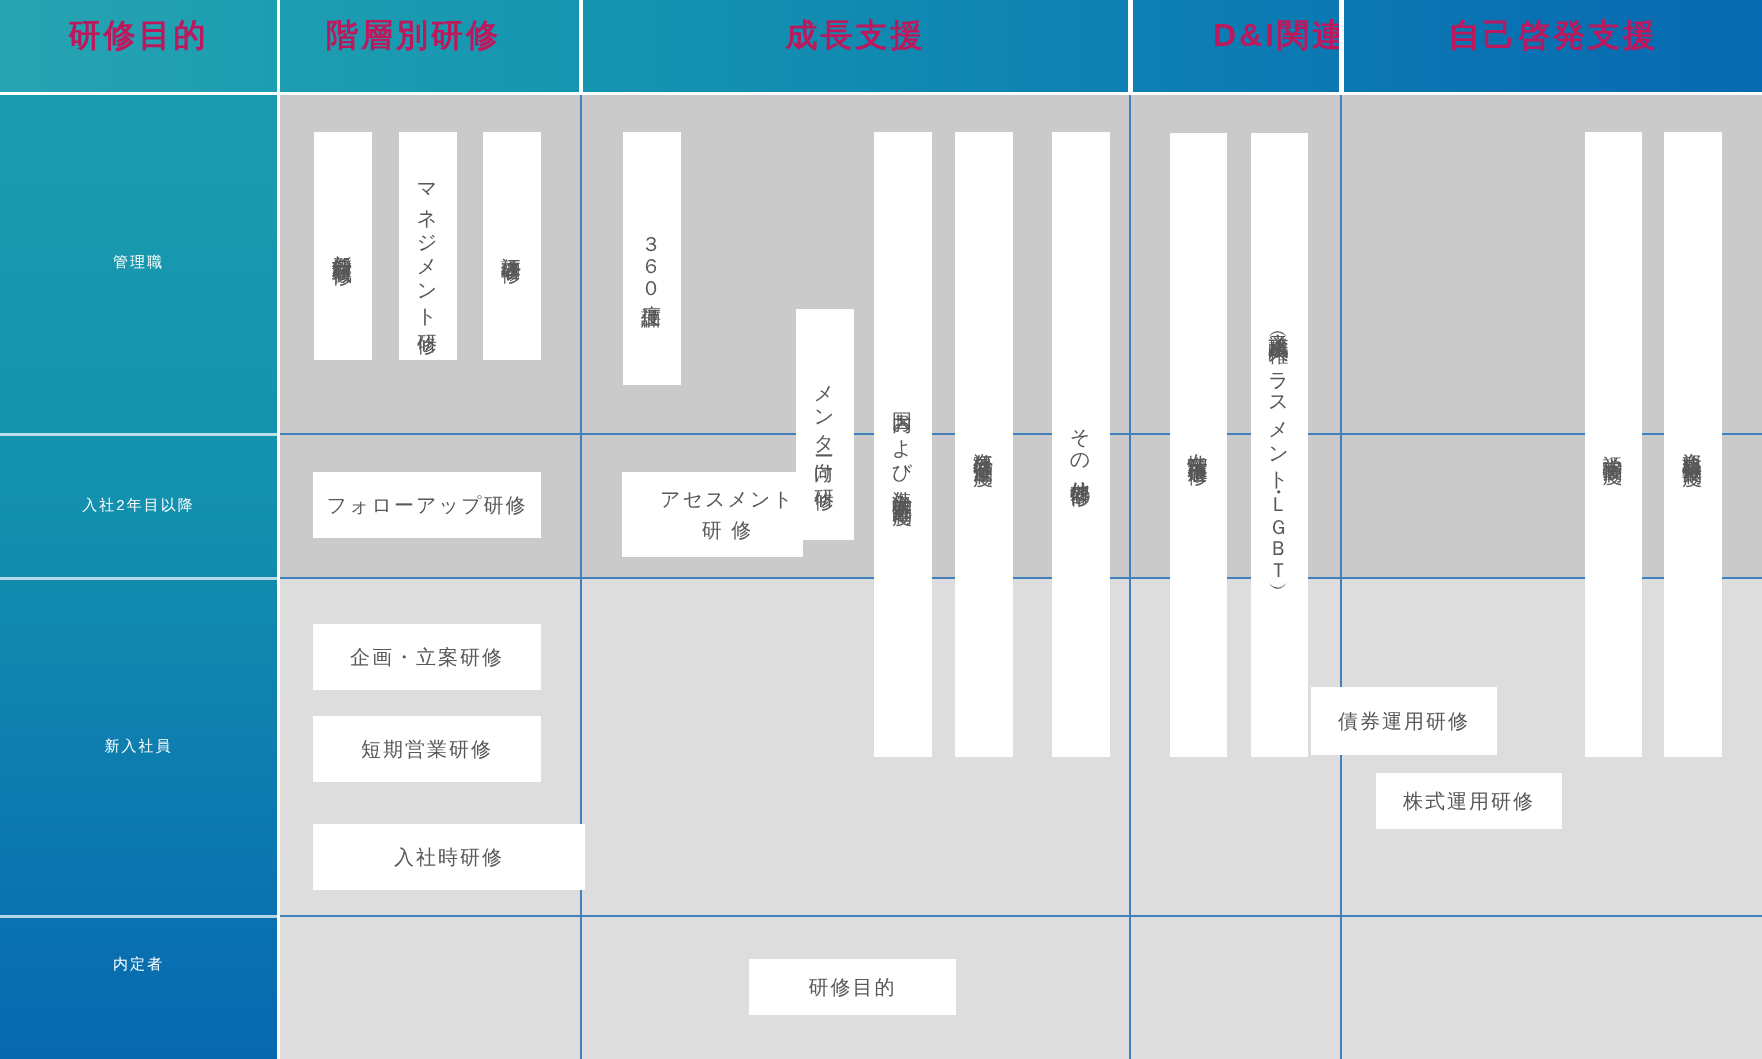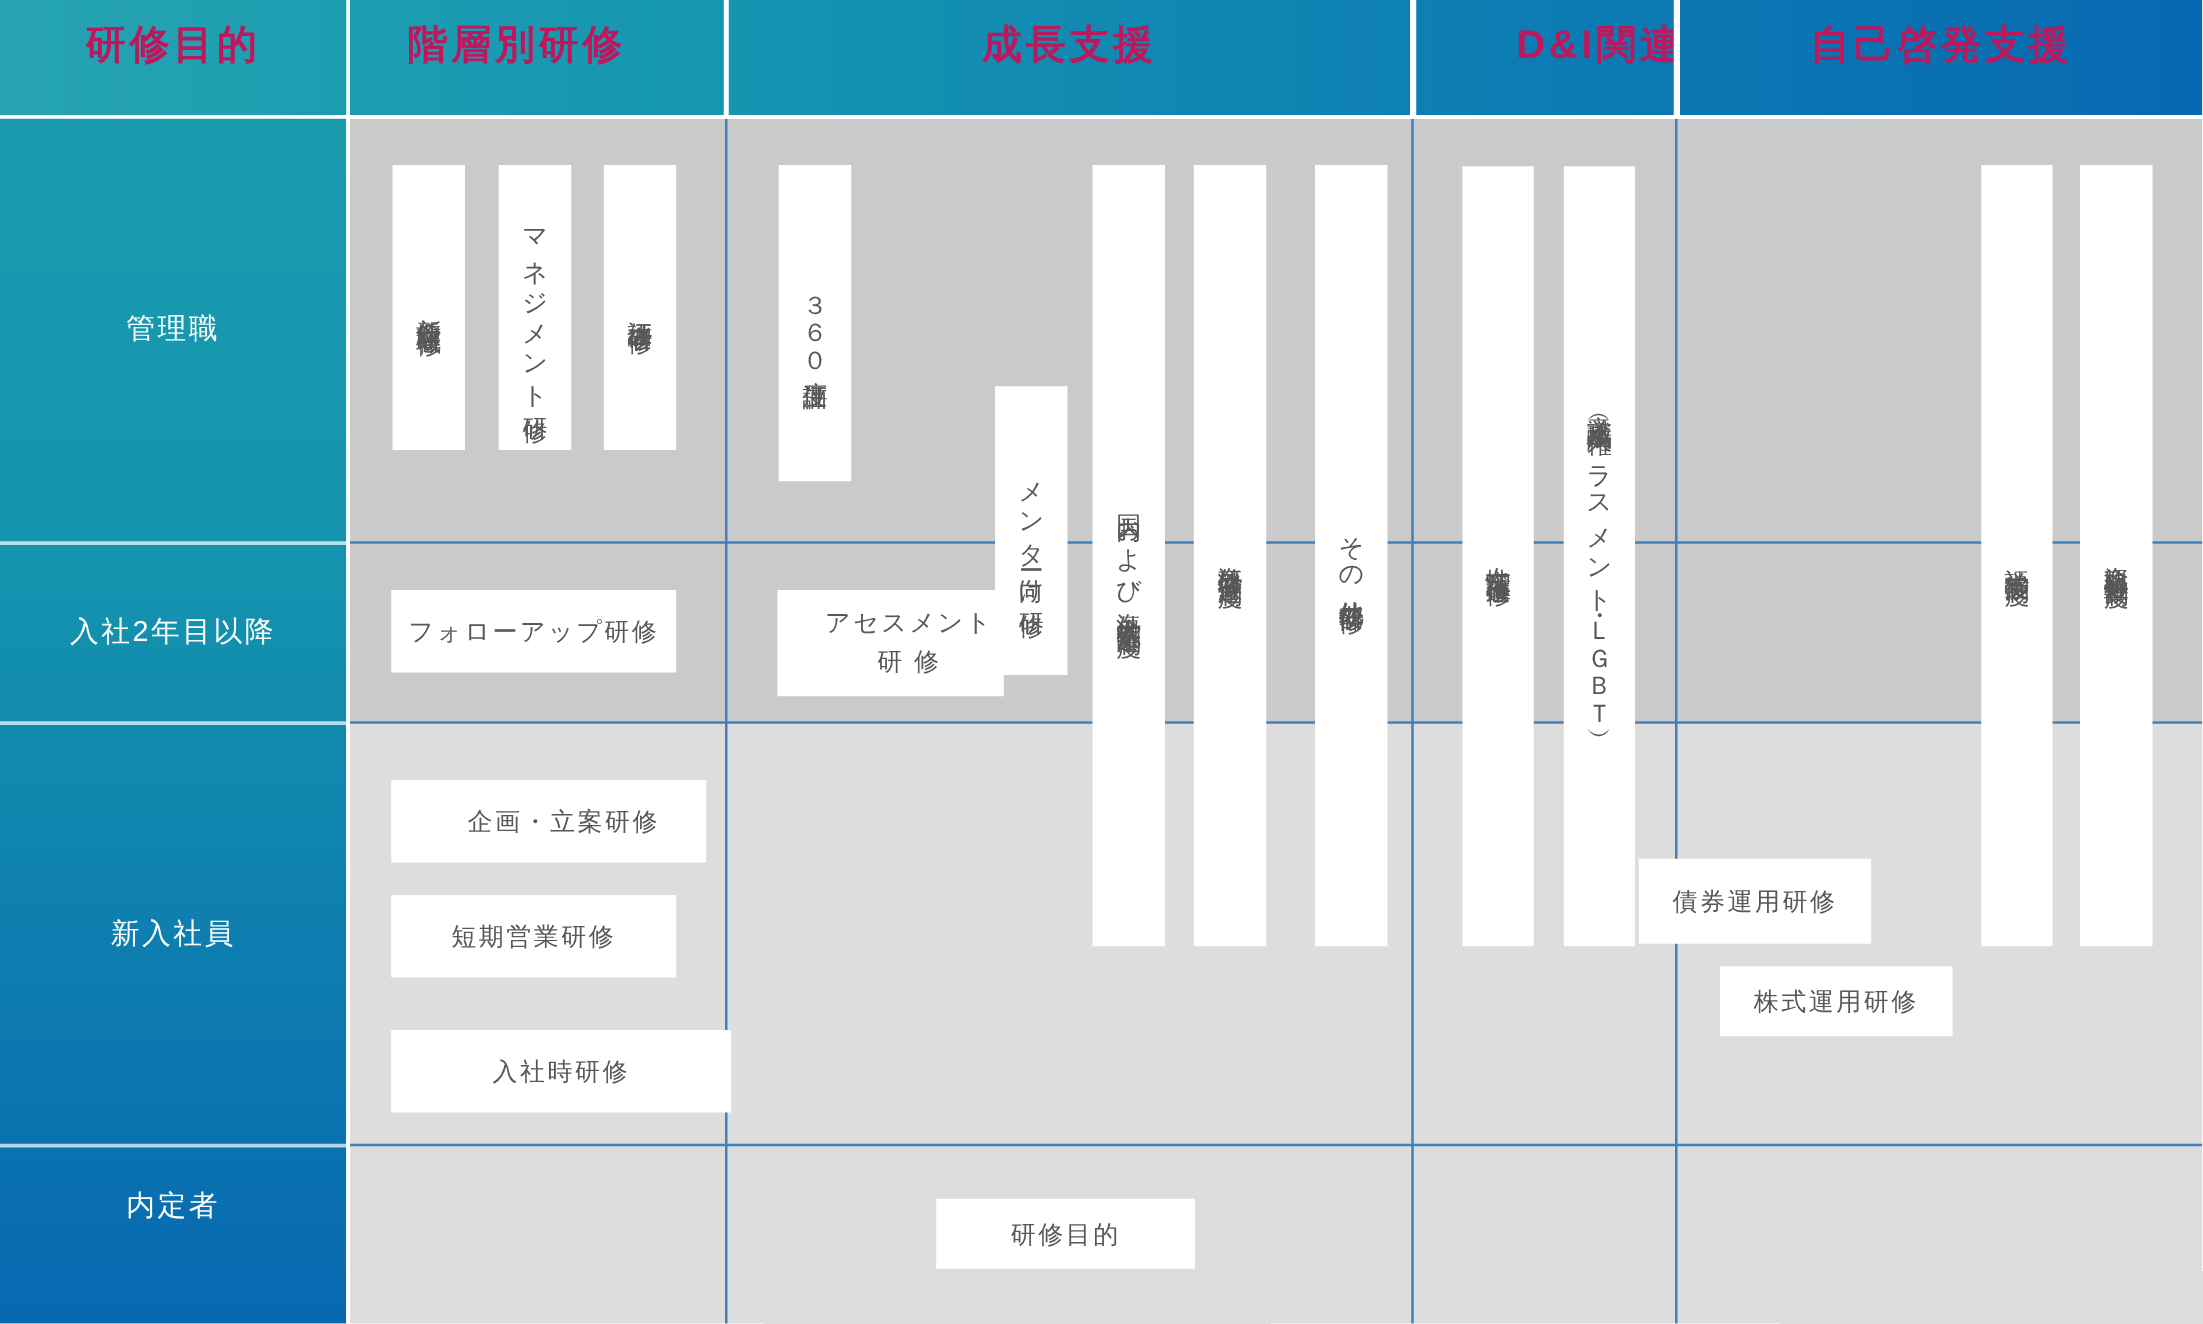--- a/index.html
+++ b/index.html
@@ -9,21 +9,21 @@
   
   .header-band{position:absolute;left:0;top:0;width:1762px;height:92px;
     background:linear-gradient(90deg,#26a4b2 0%,#1697b0 30%,#0c7cb3 70%,#0769b1 100%);}
   .header-cell{position:absolute;top:0;height:72px;display:flex;align-items:center;justify-content:center;
     color:#be185d;font-size:32px;font-weight:600;letter-spacing:3px;}
 
   
   .left-col{position:absolute;left:0;top:92px;width:277px;height:967px;
     background:linear-gradient(180deg,#1b9cae 0%,#1492ae 40%,#0b76b0 80%,#0768b0 100%);}
   .row-label{position:absolute;left:0;width:277px;display:flex;align-items:center;justify-content:center;
-    color:#ffffff;font-size:23px;letter-spacing:2px;}
+    color:#ffffff;font-size:15px;letter-spacing:2px;}
 
   
   .gray-band{position:absolute;left:280px;width:1482px;}
   .gray-upper{top:95px;height:482px;background:#cacaca;}
   .gray-lower{top:577px;height:482px;background:#dedddd;}
 
   
   .vline-blue{position:absolute;top:95px;height:964px;width:2px;background:#4080bb;}
   .hline-blue{position:absolute;left:280px;width:1482px;height:2px;background:#4080bb;}
   .vline-white{position:absolute;background:#ffffff;}
@@ -87,21 +87,21 @@
   <div class="pbox vert" style="left:1170px;top:133px;width:57px;height:624px;">女性活躍推進研修</div>
   <div class="pbox vert" style="left:1251px;top:133px;width:57px;height:624px;">意識醸成（人権・ハラスメント・ＬＧＢＴ）</div>
 
   <div class="pbox vert" style="left:1585px;top:132px;width:57px;height:625px;">語学支援制度</div>
   <div class="pbox vert" style="left:1664px;top:132px;width:58px;height:625px;">資格取得報奨制度</div>
 
   <div class="pbox" style="left:313px;top:472px;width:228px;height:66px;">フォローアップ研修</div>
   <div class="pbox two-line" style="left:622px;top:472px;width:151px;height:85px;padding-left:30px;">アセスメント
 研 修</div>
 
-  <div class="pbox" style="left:313px;top:624px;width:228px;height:66px;padding-left:24px;">企画・立案研修</div>
+  <div class="pbox" style="left:313px;top:624px;width:228px;height:66px;">企画・立案研修</div>
   <div class="pbox" style="left:313px;top:716px;width:228px;height:66px;">短期営業研修</div>
   <div class="pbox" style="left:313px;top:824px;width:272px;height:66px;">入社時研修</div>
   <div class="pbox" style="left:1311px;top:687px;width:186px;height:68px;">債券運用研修</div>
   <div class="pbox" style="left:1376px;top:773px;width:186px;height:56px;">株式運用研修</div>
 
   <div class="pbox" style="left:749px;top:959px;width:207px;height:56px;">研修目的</div>
 
 </div>
 
 </body></html>

